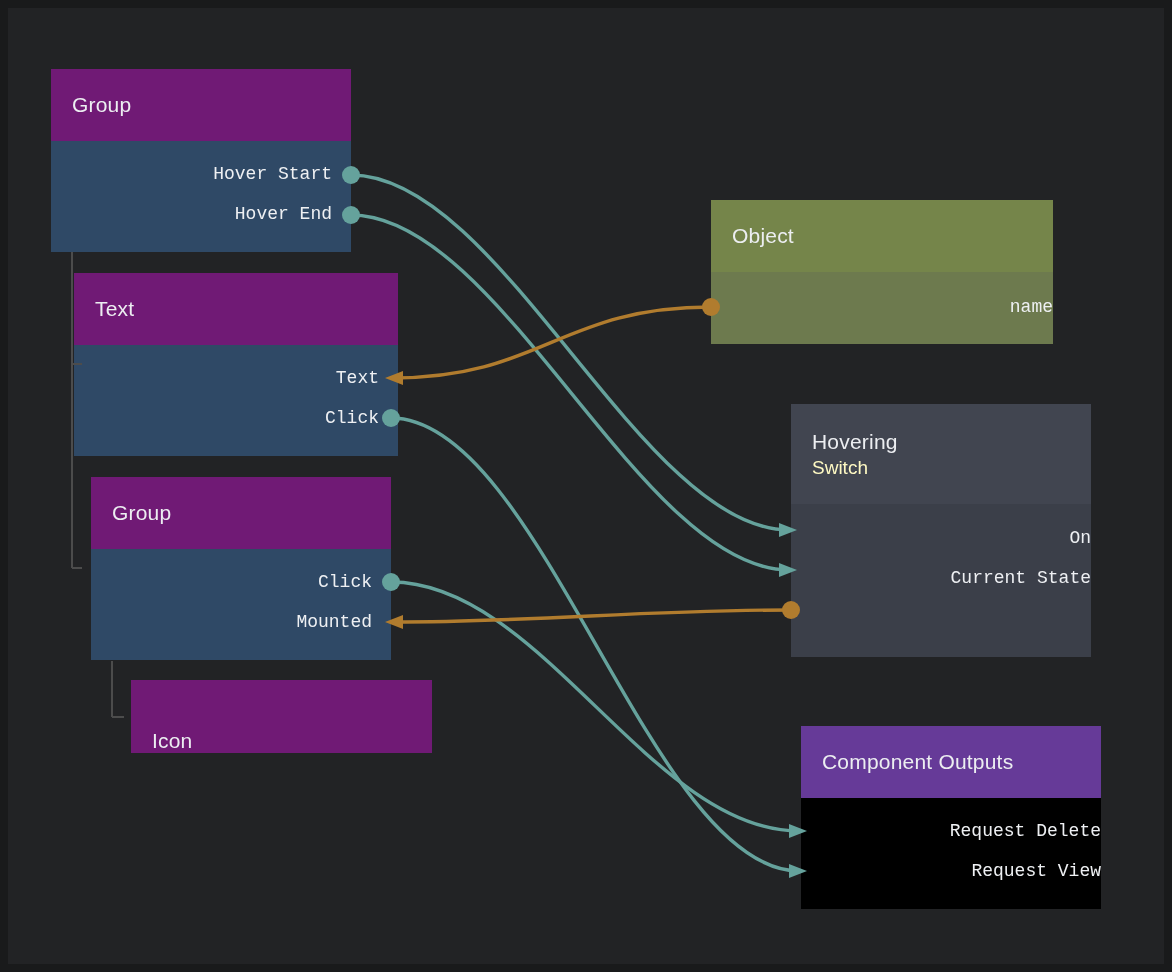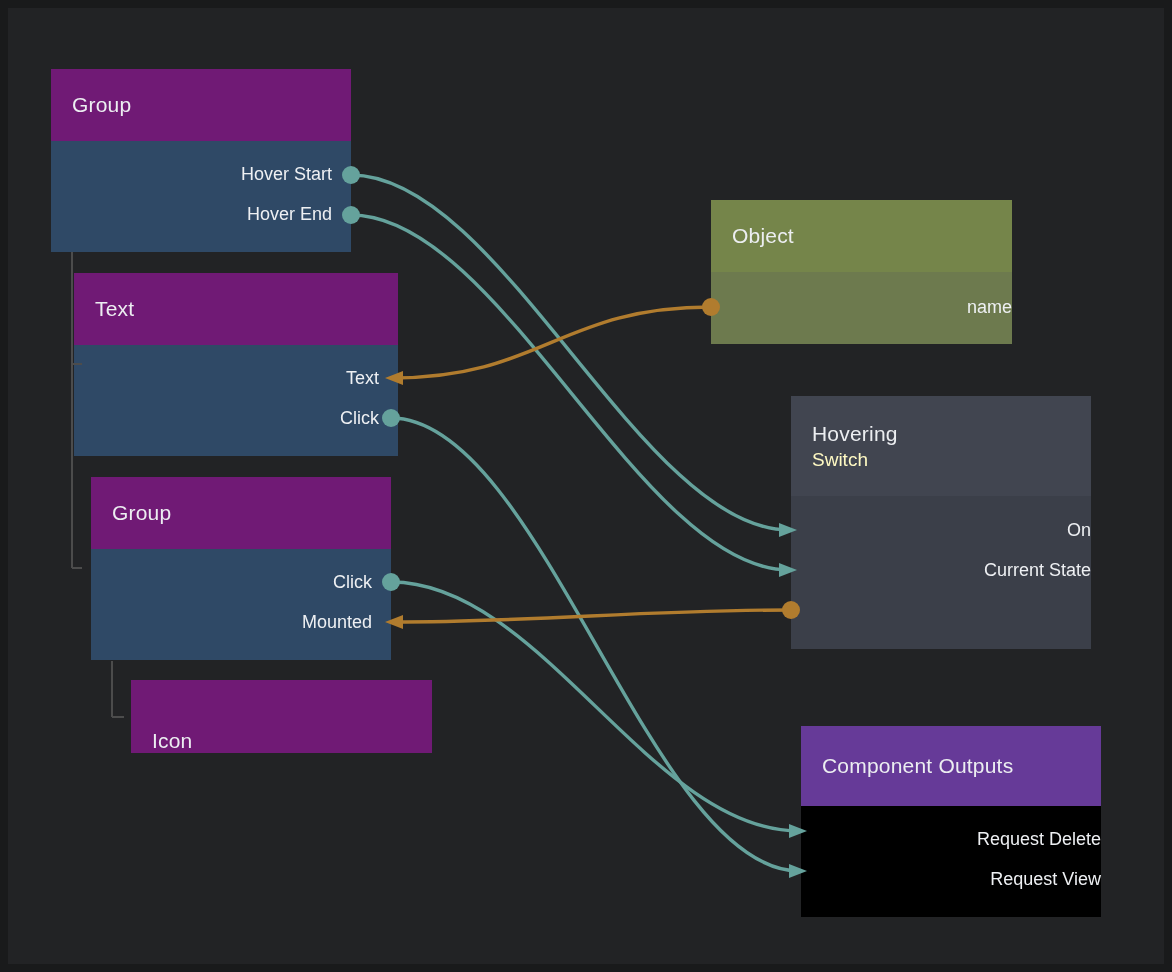--- a/index.html
+++ b/index.html
@@ -6,21 +6,21 @@
   #stage{
     position:relative;width:1172px;height:972px;overflow:hidden;
     background:#222325;
     font-family:"Liberation Sans","DejaVu Sans",sans-serif;
   }
   #frame{position:absolute;inset:0;box-shadow:inset 0 0 0 8px #191a1b;pointer-events:none;z-index:30;}
   .node{position:absolute;z-index:10;}
   .node .header{display:flex;flex-direction:column;justify-content:center;padding:0 21px;box-sizing:border-box;}
   .node .title{font-size:21px;color:#eceef1;letter-spacing:.2px;white-space:nowrap;}
   .node .subtitle{font-size:19px;color:#fef9c3;margin-top:3px;white-space:nowrap;}
-  .node .body{box-sizing:border-box;padding-top:13px;}
+  .node .body{box-sizing:border-box;padding-top:13px;font-family:Liberation Mono, monospace;}
   .port{height:40px;display:flex;align-items:center;font-size:18px;color:#eef0f3;box-sizing:border-box;white-space:nowrap;}
   .port.align-right{justify-content:flex-end;padding-right:19px;}
   .port.align-left{justify-content:flex-end;padding-left:21px;}
   
   .theme-blue   .header{background:#701a75;}
   .theme-blue   .body  {background:#2f4966;}
   .theme-green  .header{background:#75854a;}
   .theme-green  .body  {background:#6d7a4e;}
   .theme-slate  .header{background:#414550;}
   .theme-slate  .body  {background:#3b3f49;}
@@ -75,48 +75,48 @@
         </div>
     </div>
   </div>
 
   <div class="node theme-blue" style="left:131px;top:680px;width:301px;">
     <div class="header" style="height:73px;justify-content:flex-end;">
       <div class="title">Icon</div>
     </div>
   </div>
 
-  <div class="node theme-green" style="left:711px;top:200px;width:301px;">
+  <div class="node theme-green" style="left:711px;top:200px;width:342px;">
     <div class="header" style="height:72px;">
       <div class="title">Object</div>
     </div>
     <div class="body" style="height:72px;padding-top:15px;">
       <div class="port align-left">
           <span>name</span>
         </div>
     </div>
   </div>
 
   <div class="node theme-slate" style="left:791px;top:396px;width:300px;">
-    <div class="header" style="height:100px;">
+    <div class="header" style="height:100px;margin-top:8px;">
       <div class="title">Hovering</div>
       <div class="subtitle">Switch</div>
     </div>
     <div class="body" style="height:153px;padding-top:14px;">
       <div class="port align-left">
           <span>On</span>
         </div>
       <div class="port align-left">
           <span>Current State</span>
         </div>
     </div>
   </div>
 
   <div class="node theme-purple" style="left:801px;top:726px;width:300px;">
-    <div class="header" style="height:80px;justify-content:center;">
+    <div class="header" style="height:72px;justify-content:center;">
       <div class="title">Component Outputs</div>
     </div>
     <div class="body" style="height:111px;">
       <div class="port align-left">
           <span>Request Delete</span>
         </div>
       <div class="port align-left">
           <span>Request View</span>
         </div>
     </div>

